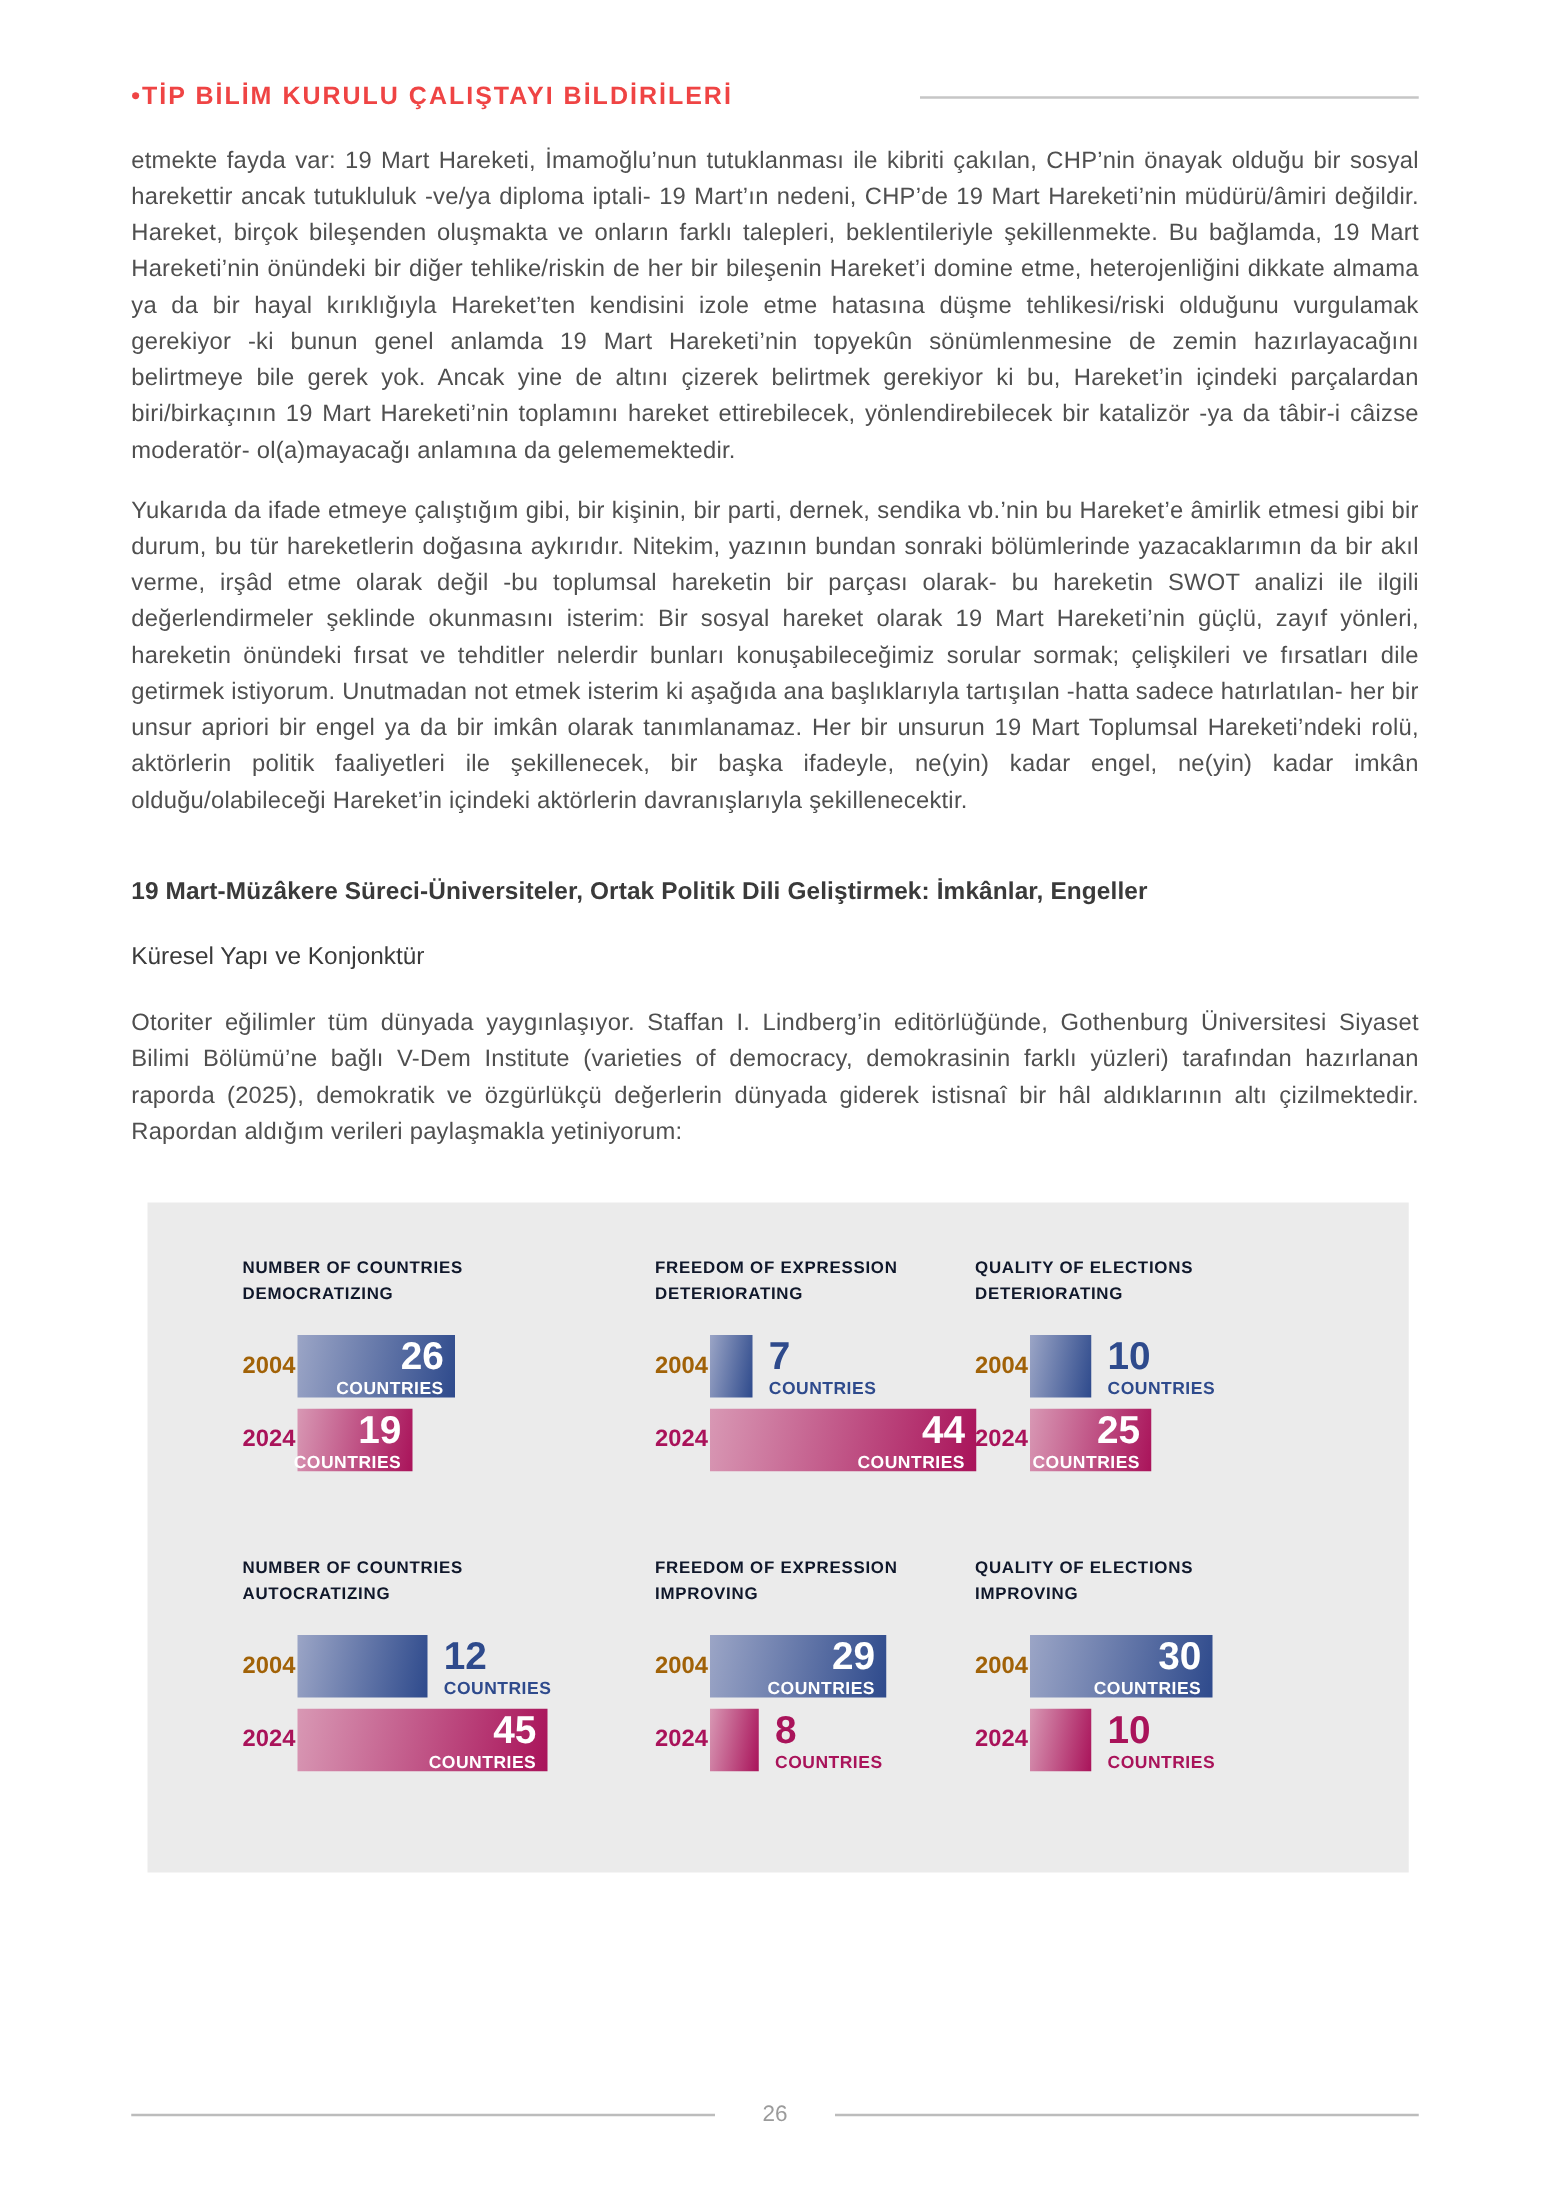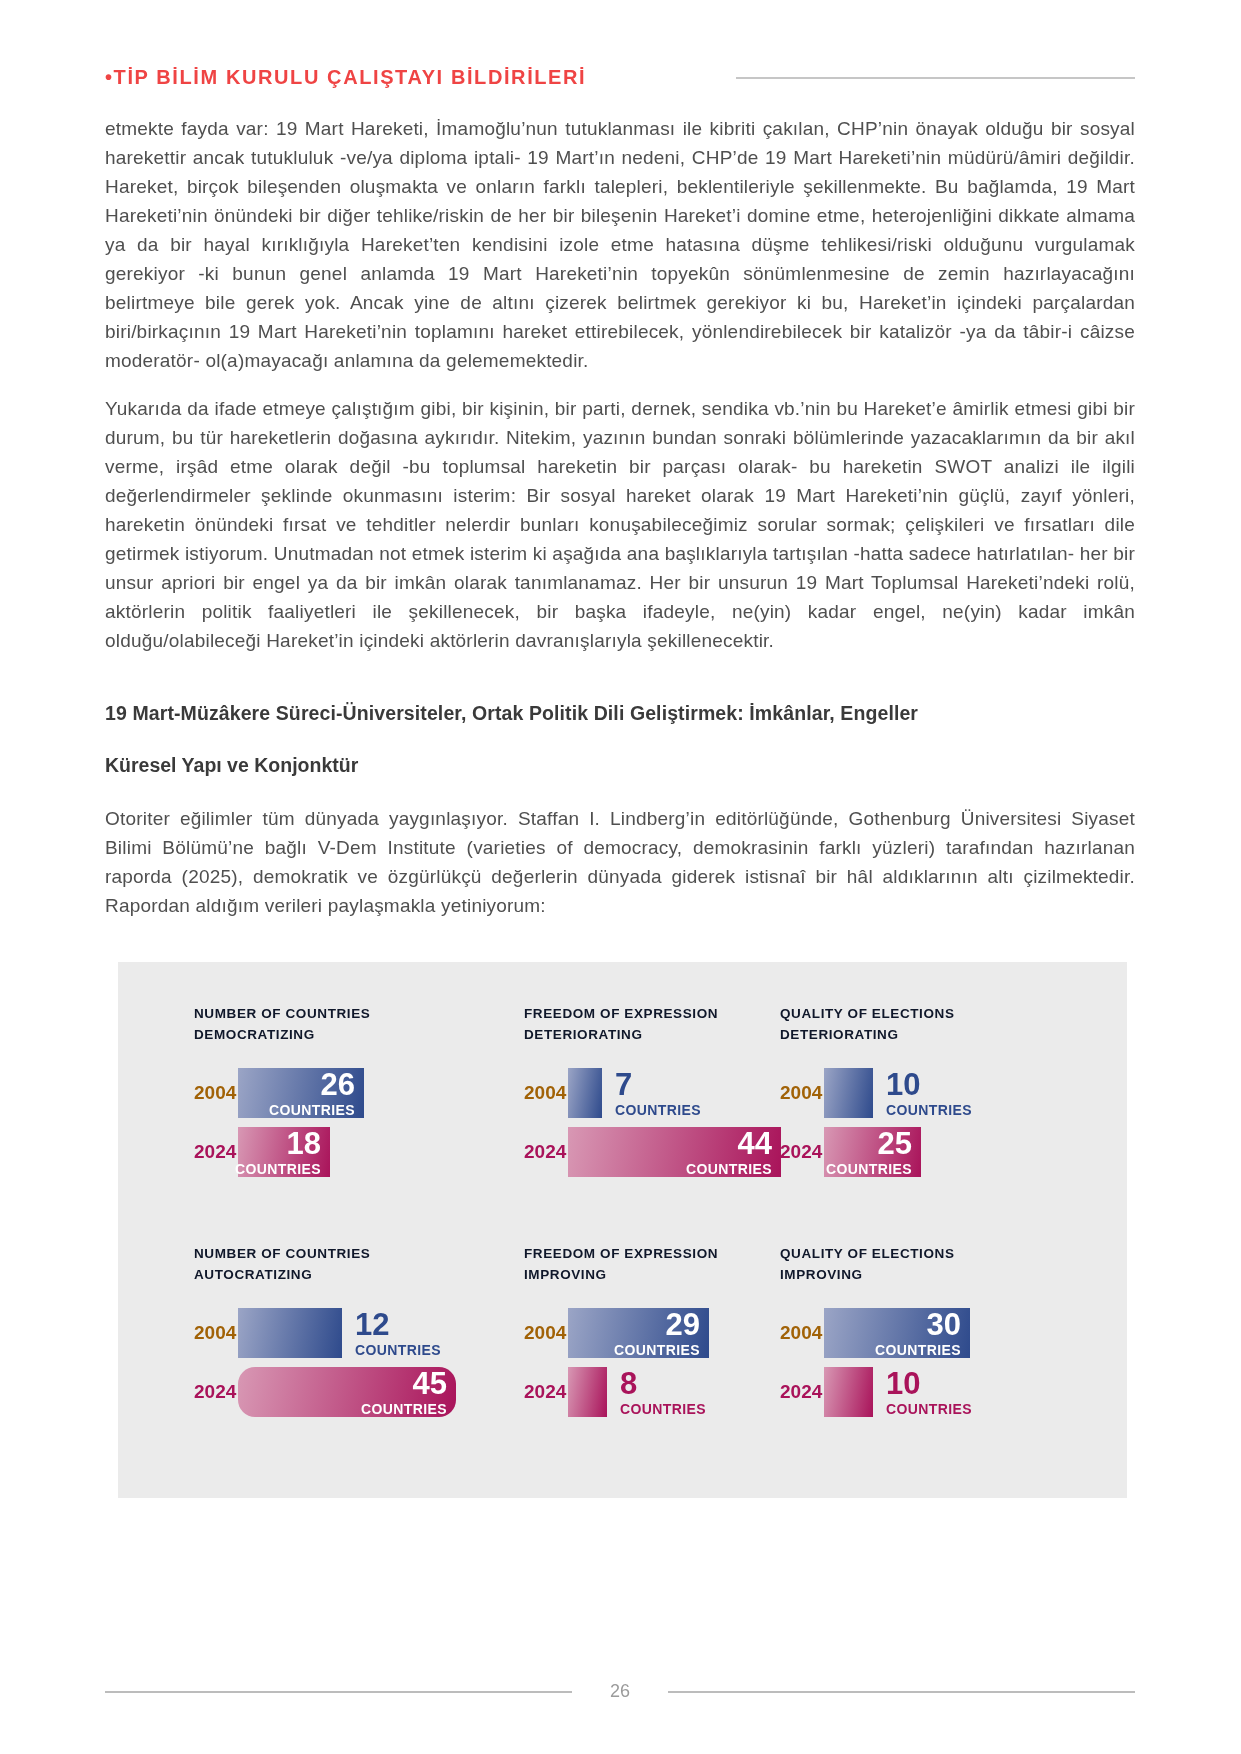--- a/index.html
+++ b/index.html
@@ -44,21 +44,21 @@
 
   .section-heading {
     font-size: 19.5px;
     font-weight: bold;
     color: #3a3a3a;
     margin: 47px 0 0 0;
     letter-spacing: 0.1px;
   }
   .subsection-heading {
     font-size: 19.5px;
-    font-weight: bold;
+    font-weight: normal;
     color: #3a3a3a;
     margin: 29px 0 0 0;
   }
   .after-heading { margin-top: 27px; }
 
   
   .chart-box {
     margin-left: 13px;
     width: 1009px;
     background: #ebebeb;
@@ -178,21 +178,21 @@
           <div class="bar-label">
             <span class="bar-value">26</span>
             <span class="bar-unit">COUNTRIES</span>
           </div>
         </div>
       </div>
       <div class="chart-row row-2024">
         <span class="year-label">2024</span>
         <div class="bar" style="width: 92px;">
           <div class="bar-label">
-            <span class="bar-value">18</span>
+            <span class="bar-value">19</span>
             <span class="bar-unit">COUNTRIES</span>
           </div>
         </div>
       </div>
     </div>
 
     <div class="panel col2">
       <div class="chart-title">
         <span>FREEDOM OF EXPRESSION</span><br>
         <span>DETERIORATING</span>
@@ -251,21 +251,21 @@
         <span class="year-label">2004</span>
         <div class="bar" style="width: 58px; padding-left: 46px;">
           <div class="bar-label">
             <span class="bar-value">12</span>
             <span class="bar-unit">COUNTRIES</span>
           </div>
         </div>
       </div>
       <div class="chart-row row-2024">
         <span class="year-label">2024</span>
-        <div class="bar" style="width: 218px; border-radius: 17px;">
+        <div class="bar" style="width: 200px;">
           <div class="bar-label">
             <span class="bar-value">45</span>
             <span class="bar-unit">COUNTRIES</span>
           </div>
         </div>
       </div>
     </div>
 
     <div class="panel col2">
       <div class="chart-title">

